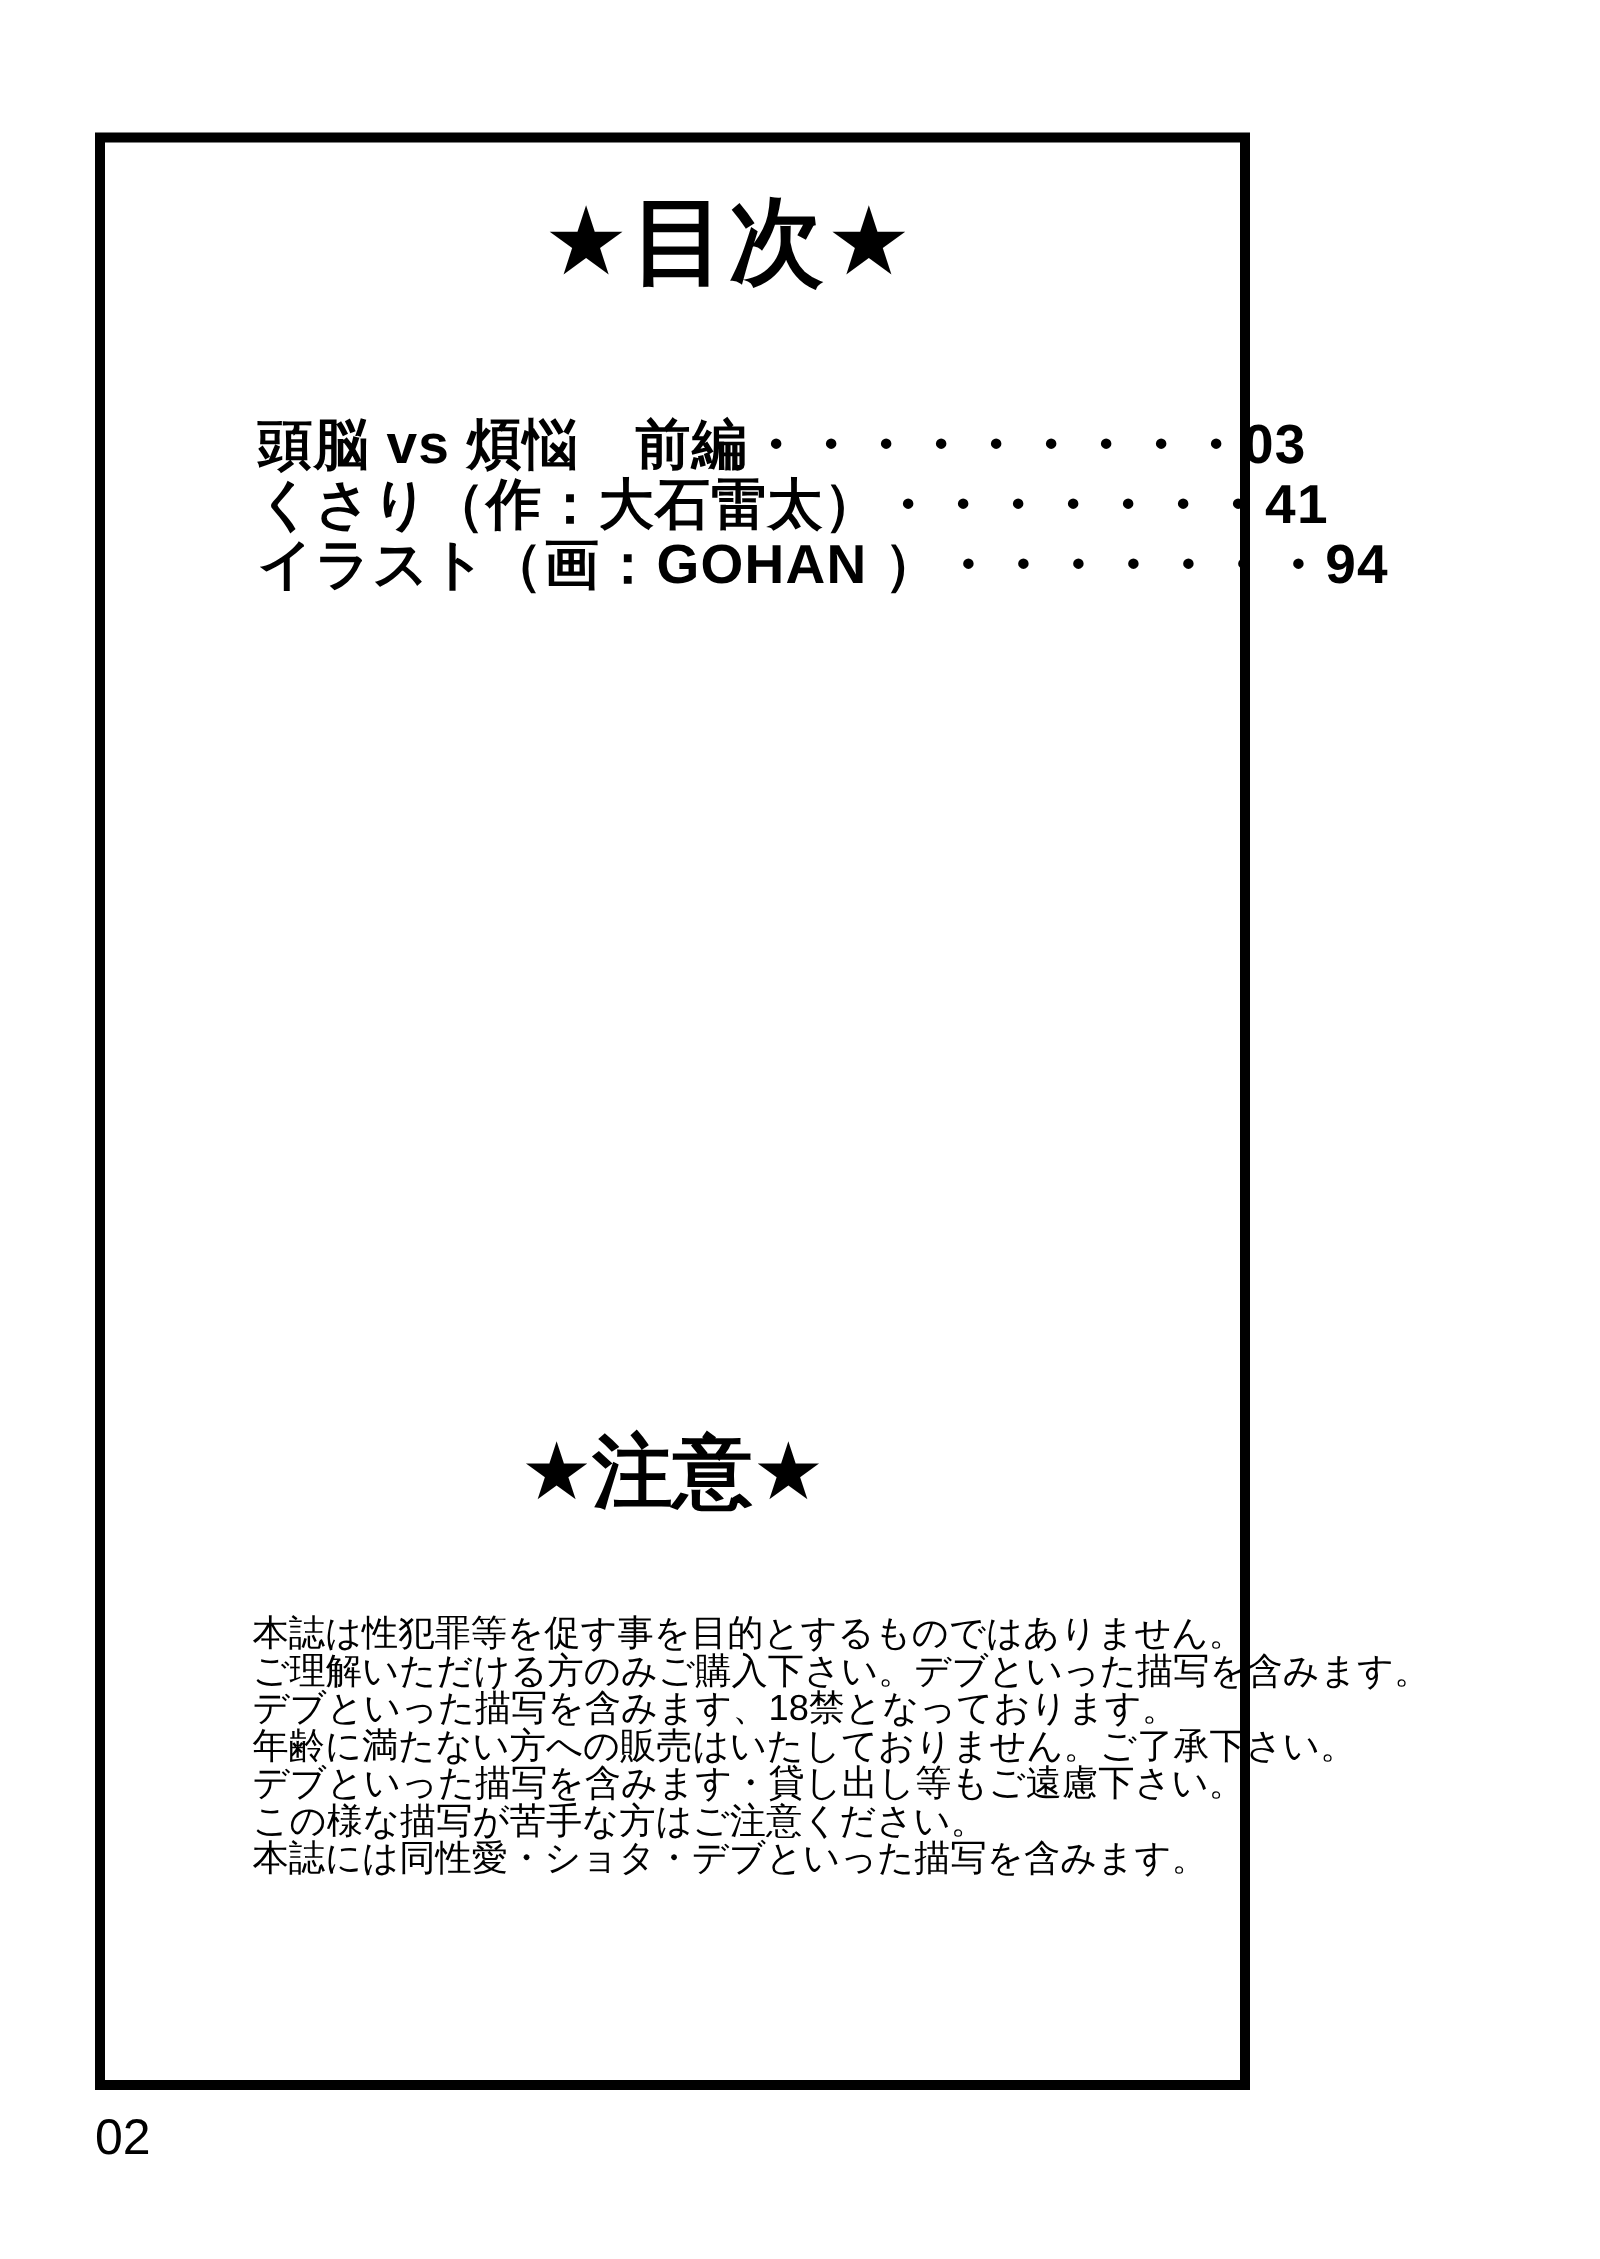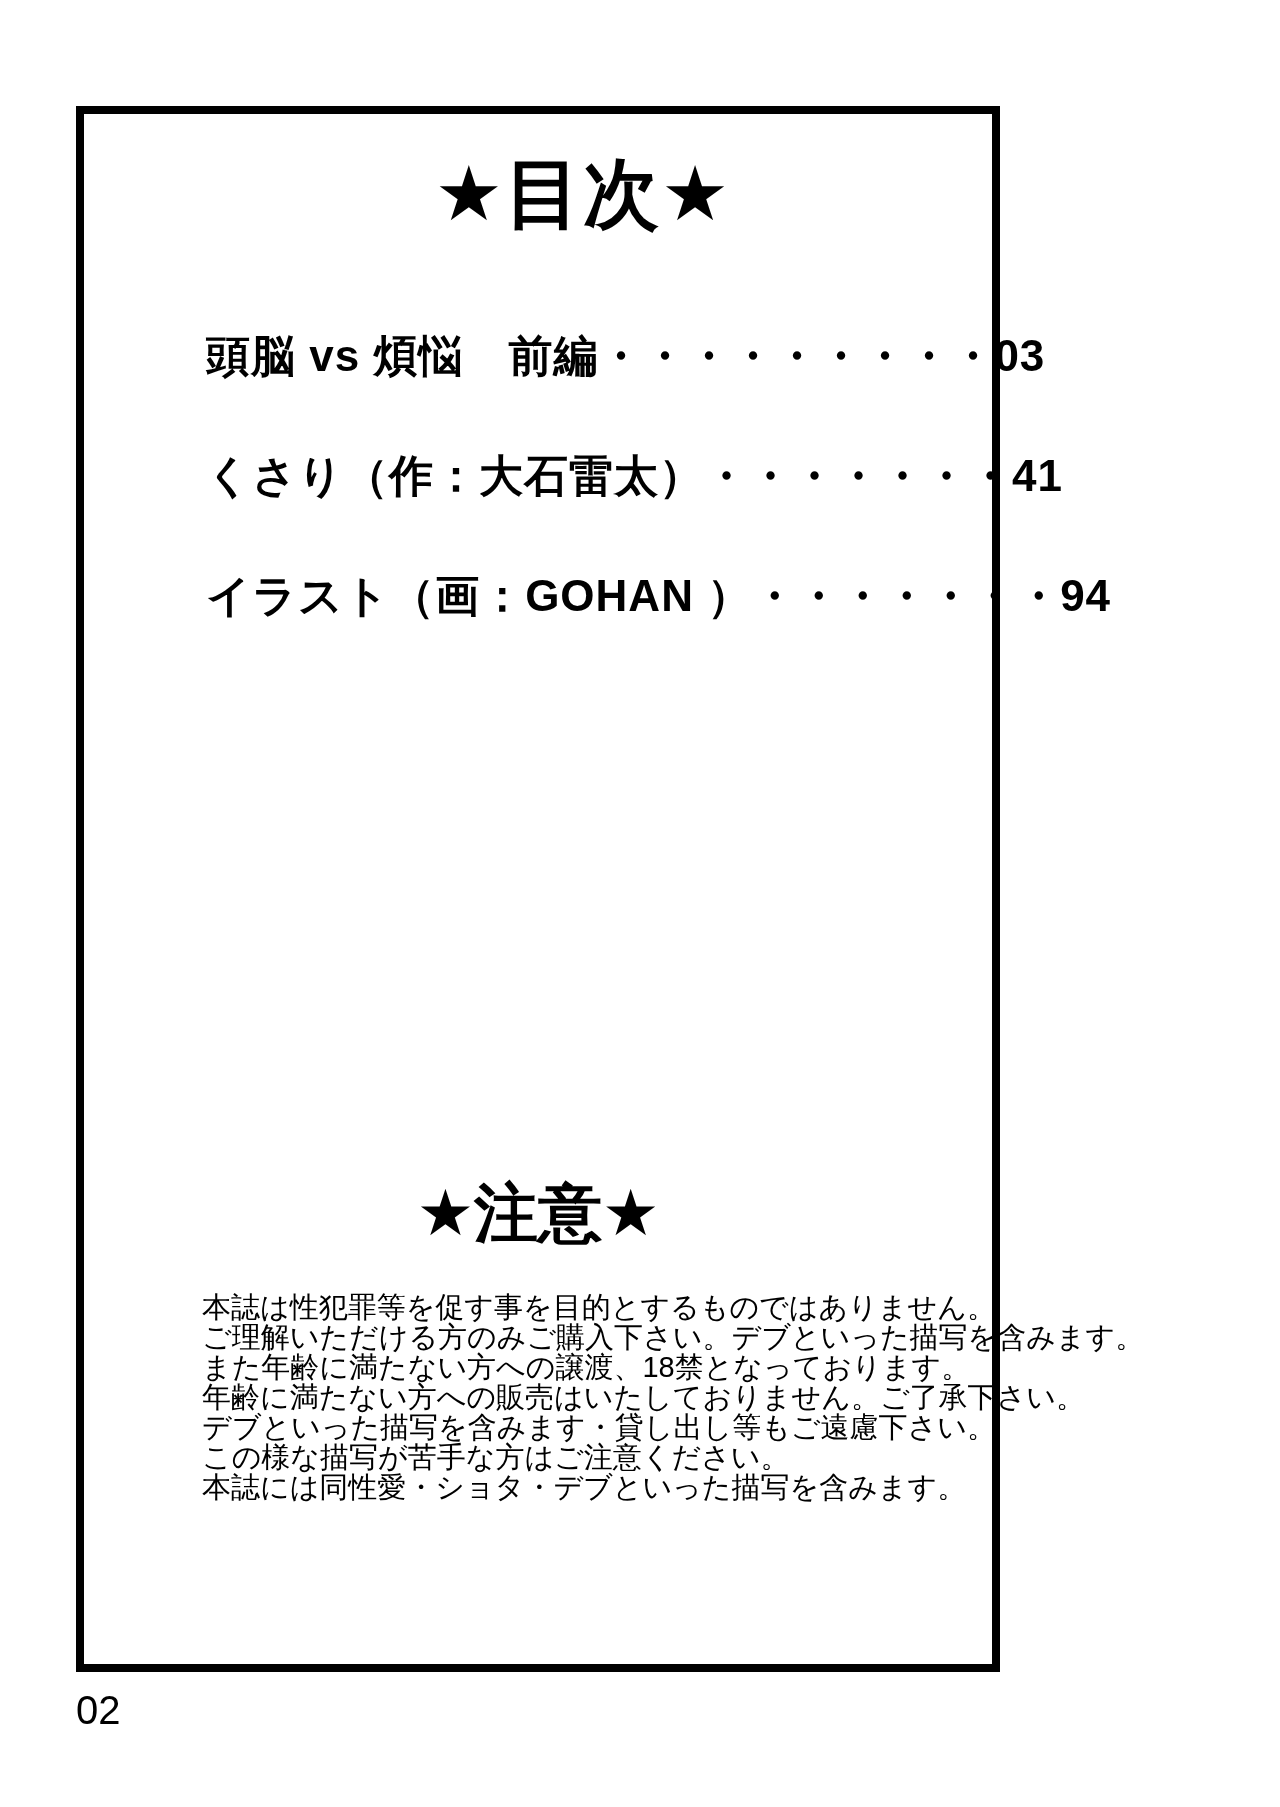--- a/index.html
+++ b/index.html
@@ -43,37 +43,36 @@
     line-height: 1.1;
     padding-left: 45px;
   }
   .toc-list {
     position: absolute;
     left: 122px;
     top: 218px;
     right: 40px;
     display: flex;
     flex-direction: column;
-    gap: 72px;
   }
   .toc-row {
     font-size: 44px;
     font-weight: bold;
     line-height: 48px;
     white-space: nowrap;
     letter-spacing: 1px;
   }
   .toc-row .dots {
     font-weight: bold;
     letter-spacing: 0px;
   }
   .notice-title {
     position: absolute;
     left: 0;
-    top: 1064px;
+    top: 1028px;
     width: 100%;
     margin: 0;
     text-align: center;
     font-size: 64px;
     font-weight: bold;
     line-height: 1.1;
   }
   .notice-lines {
     position: absolute;
     left: 118px;
@@ -115,21 +114,21 @@
       <div class="toc-row">
         <span>イラスト（画：GOHAN ）</span><span class="dots">・・・・・・・</span><span>94</span>
       </div>
     </div>
 
     <h2 class="notice-title">★注意★</h2>
 
     <div class="notice-lines">
       <div class="notice-line">本誌は性犯罪等を促す事を目的とするものではありません。</div>
       <div class="notice-line">ご理解いただける方のみご購入下さい。デブといった描写を含みます。</div>
-      <div class="notice-line">また年齢に満たない方への譲渡、18禁となっております。</div>
+      <div class="notice-line">デブといった描写を含みます、18禁となっております。</div>
       <div class="notice-line">年齢に満たない方への販売はいたしておりません。ご了承下さい。</div>
       <div class="notice-line">デブといった描写を含みます・貸し出し等もご遠慮下さい。</div>
       <div class="notice-line">この様な描写が苦手な方はご注意ください。</div>
       <div class="notice-line">本誌には同性愛・ショタ・デブといった描写を含みます。</div>
     </div>
 
   </div>
 
   <div class="page-number">02</div>
 </div>

